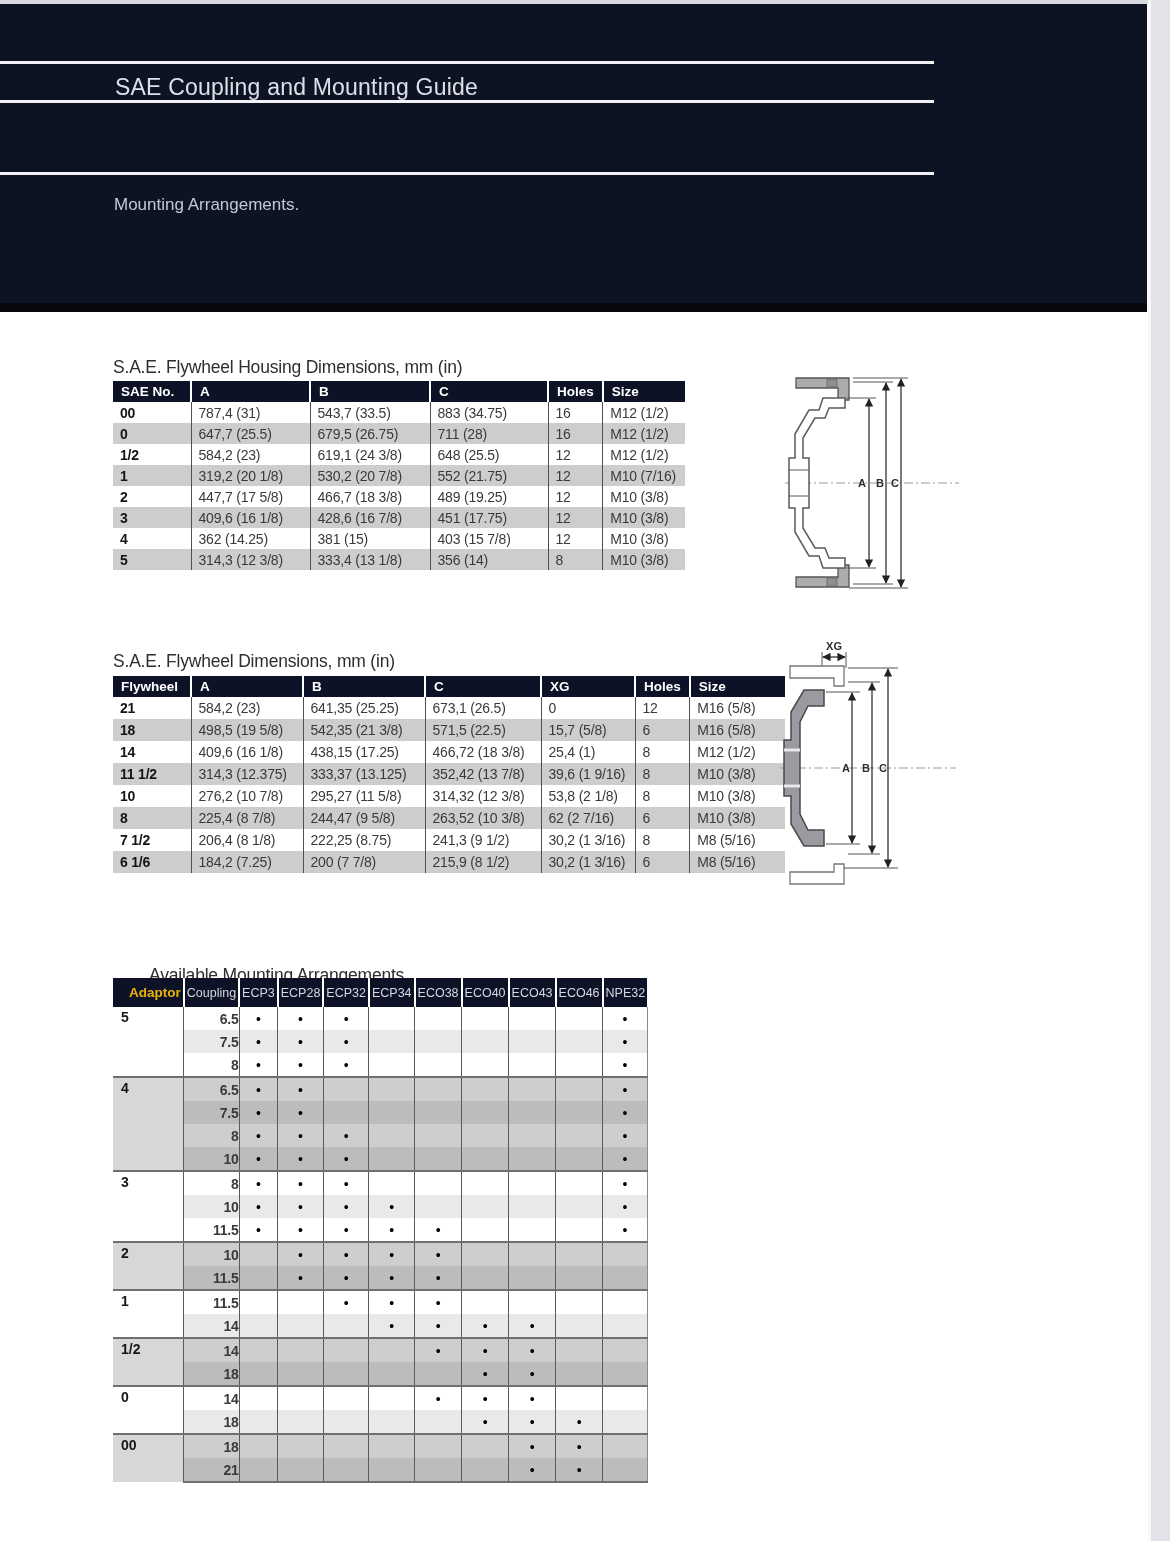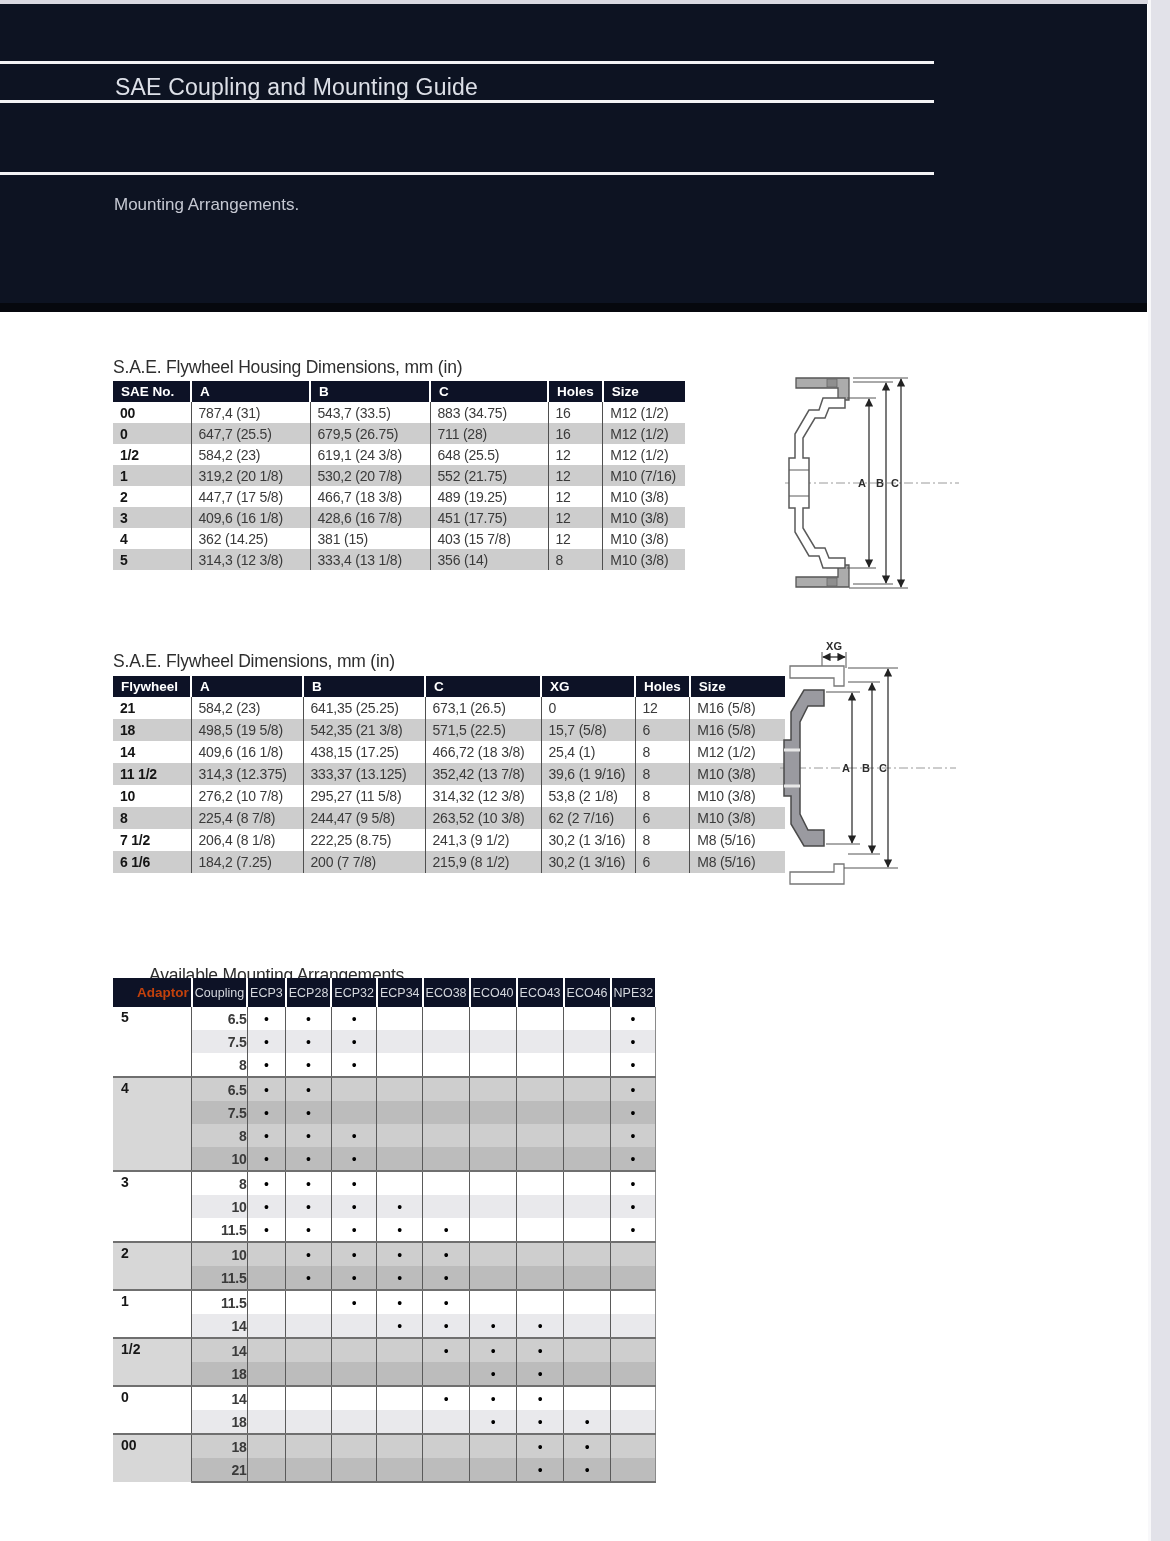--- a/index.html
+++ b/index.html
@@ -32,21 +32,21 @@
   .dim td:last-child{border-right:none;}
   .dim td:first-child{font-weight:bold;color:#141414;}
   .dim tr.alt td{background:#cdcdcd;}
   .t1 td{height:19px;} .t2 td{height:20px;}
   
   .mt{position:absolute;}
   .mt th{background:#0d1226;color:#d5d8de;font-weight:normal;text-align:center;
          font-size:12.5px;height:29px;border-right:2px solid #fff;padding:0 2px;
          white-space:nowrap;overflow:hidden;}
   .mt th:last-child{border-right:none;}
-  .mt th.adp{color:#c2410c;font-weight:bold;text-align:left;padding-left:24px;font-size:13.5px;}
+  .mt th.adp{color:#eab308;font-weight:bold;text-align:left;padding-left:16px;font-size:13.5px;}
   .mt td{border-right:1px solid #5a5a5a;height:23px;font-size:14px;color:#3a3a3a;padding:0;}
   .mt td:last-child{border-right:1px solid #8a8a8a;}
   .mt td.coupling{padding-left:8px;text-align:right;letter-spacing:-.2px;font-weight:bold;}
   .mt td.mark{text-align:center;font-size:14px;color:#000;}
   .mt td.adaptor{font-weight:bold;color:#161616;vertical-align:top;padding:2px 0 0 8px;
                  font-size:14px;}
   .mt tr.w-plain td{background:#ffffff;} .mt tr.w-alt td{background:#e9e9ec;}
   .mt tr.g-mid td{background:#cecece;} .mt tr.g-dark td{background:#bcbcbc;}
   .mt td.adaptor.shaded{background:#d7d7d7 !important;}
   .mt td.adaptor.plain{background:#ffffff !important;}

